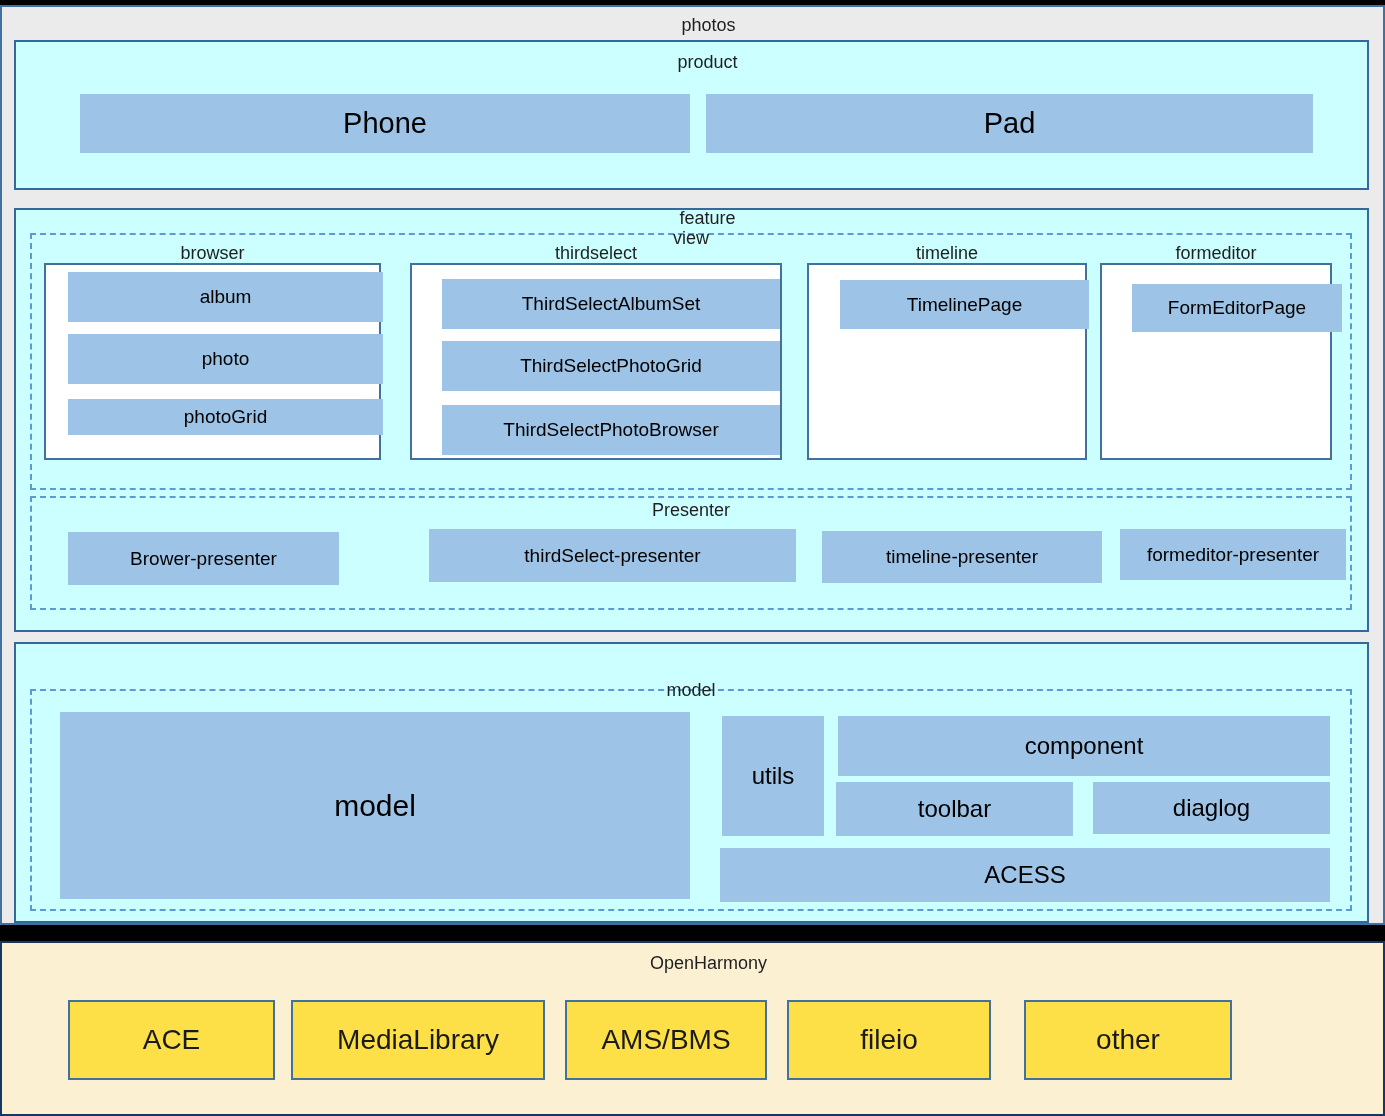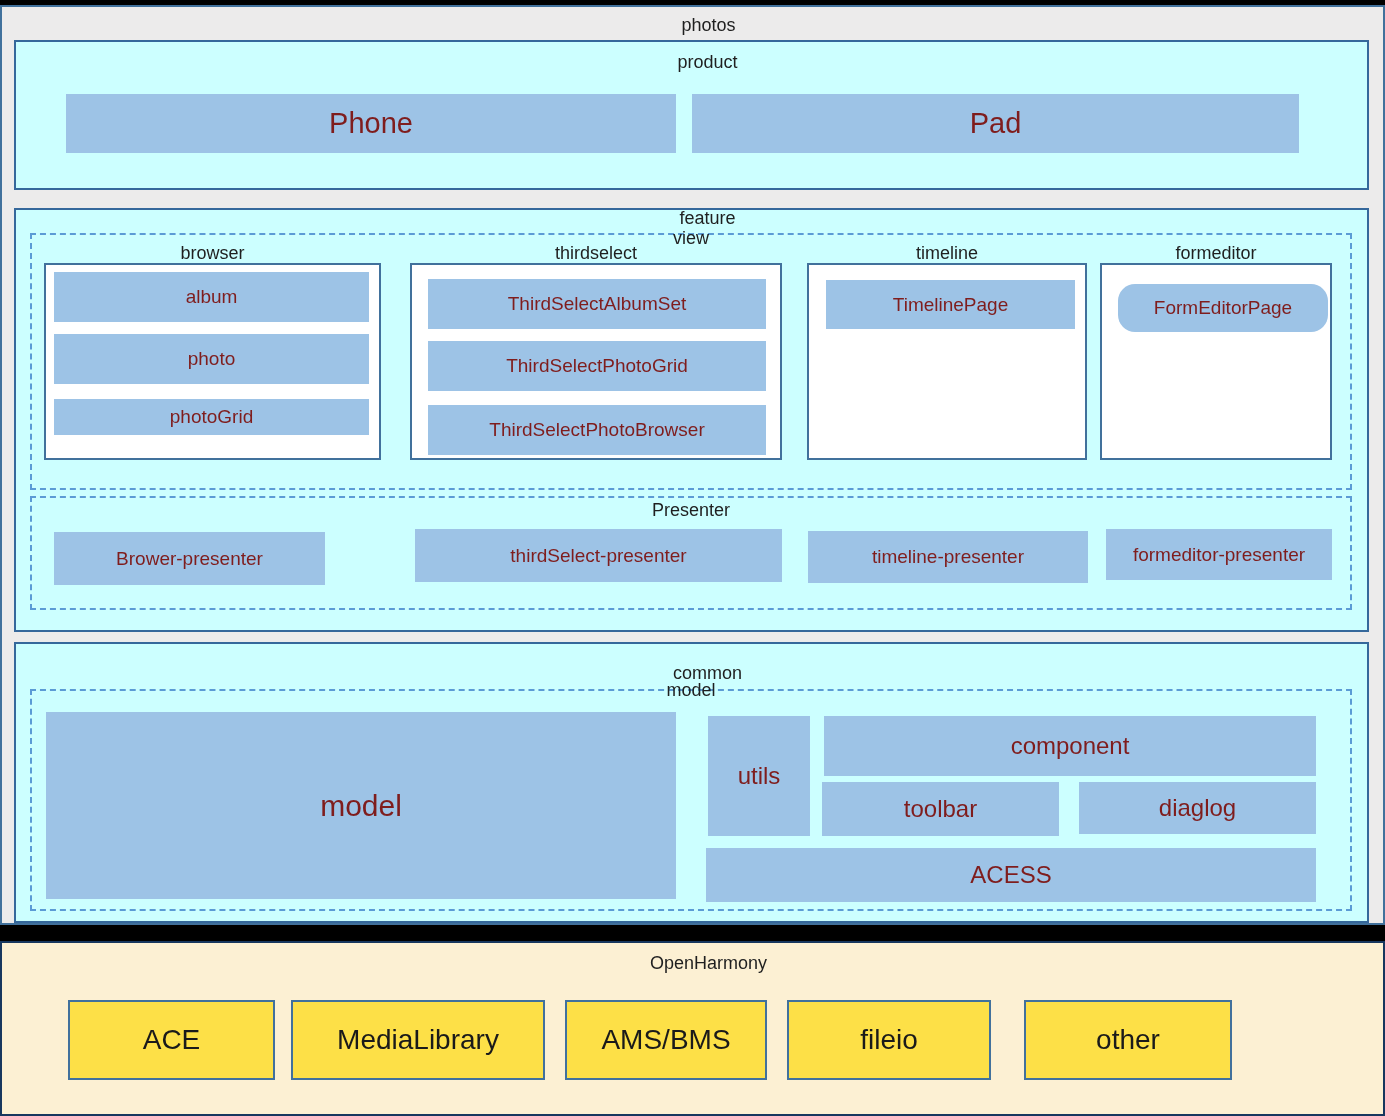--- a/index.html
+++ b/index.html
@@ -11,22 +11,22 @@
   .photos-panel { position:absolute; left:0; top:5px; width:1385px; height:920px;
                   background:#ECEBEB; border:2px solid #41719C; }
   .panel-label { position:absolute; left:0; right:0; text-align:center;
                  font-size:18px; color:#1f1f1f;padding-left:32px; }
 
   .cyanbox { position:absolute; background:#CCFFFF; border:2px solid #35689B; }
   .dashedbox { position:absolute; border:2px dashed #5B9BD5; }
   .whitebox { position:absolute; background:#fff; border:2px solid #41719C; }
   .group-label { position:absolute; width:100%; text-align:center; font-size:18px; color:#1f1f1f; }
 
-  .bluebar { position:absolute; background:#9DC3E6; color:#7f1d1d; display:flex;
-             align-items:center; justify-content:center; font-size:19px; }
+  .bluebar { position:absolute; background:#9DC3E6; color:#000000; display:flex;
+             align-items:center; justify-content:center; font-size:19px;margin-left:14px; }
   .bluebar.big { font-size:29px; }
   .bluebar.med { font-size:24px; }
 
   
   .oh-panel { position:absolute; left:0; top:941px; width:1385px; height:175px;
               background:#FCF0D3; border:2px solid #17375E; }
   .oh-box { position:absolute; top:57px; height:80px; background:#fde047; border:2px solid #41719C;
             display:flex; align-items:center; justify-content:center; font-size:28px; color:#1a1a1a; }
 </style>
 </head>
@@ -63,35 +63,34 @@
           <div class="bluebar" style="left:16px; top:140px;width:338px; height:50px;">ThirdSelectPhotoBrowser</div>
         </div>
 
         <div class="whitebox" style="left:775px; top:28px; width:280px; height:197px;">
           <div class="group-label" style="top:-22px;">timeline</div>
           <div class="bluebar" style="left:17px; top:15px; width:249px; height:49px;">TimelinePage</div>
         </div>
 
         <div class="whitebox" style="left:1068px; top:28px; width:232px; height:197px;">
           <div class="group-label" style="top:-22px;">formeditor</div>
-          <div class="bluebar" style="left:16px; top:19px; width:210px; height:48px;border-radius:17px;">FormEditorPage</div>
+          <div class="bluebar" style="left:16px; top:19px; width:210px; height:48px;">FormEditorPage</div>
         </div>
       </div>
 
       <div class="dashedbox" style="left:14px; top:286px; width:1322px; height:114px;">
         <div class="group-label" style="top:2px;">Presenter</div>
         <div class="bluebar" style="left:22px;  top:34px; width:271px; height:53px;">Brower-presenter</div>
         <div class="bluebar" style="left:383px; top:31px; width:367px; height:53px;">thirdSelect-presenter</div>
         <div class="bluebar" style="left:776px; top:33px; width:280px; height:52px;">timeline-presenter</div>
         <div class="bluebar" style="left:1074px;top:31px; width:226px; height:51px;">formeditor-presenter</div>
       </div>
     </div>
 
     <div class="cyanbox" style="left:12px; top:635px; width:1355px; height:281px;">
-      <div class="panel-label" style="top:19px;">common</div>
 
       <div class="dashedbox" style="left:14px; top:45px; width:1322px; height:222px;">
         <div class="group-label" style="top:-11px; z-index:2;">model</div>
         <div class="bluebar" style="left:14px;  top:21px;  width:630px; height:187px; font-size:30px;">model</div>
         <div class="bluebar med" style="left:676px; top:25px;  width:102px; height:120px;">utils</div>
         <div class="bluebar med" style="left:792px; top:25px;  width:492px; height:60px;">component</div>
         <div class="bluebar med" style="left:790px; top:91px;  width:237px; height:54px;">toolbar</div>
         <div class="bluebar med" style="left:1047px;top:91px;  width:237px; height:52px;">diaglog</div>
         <div class="bluebar med" style="left:674px; top:157px; width:610px; height:54px;">ACESS</div>
       </div>

